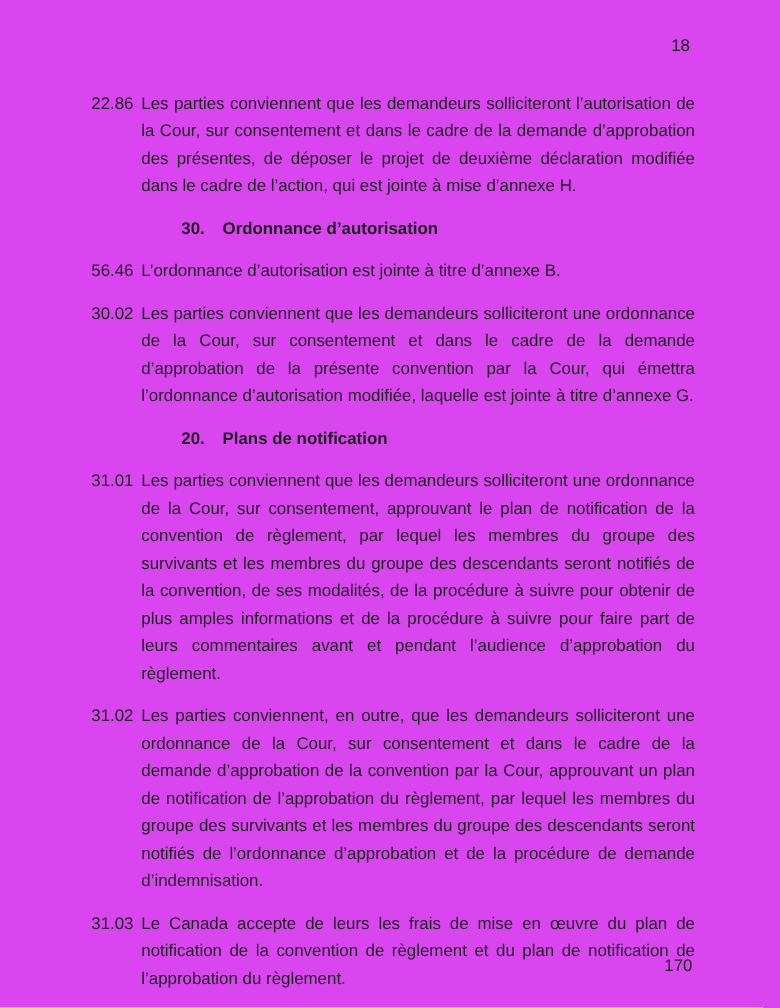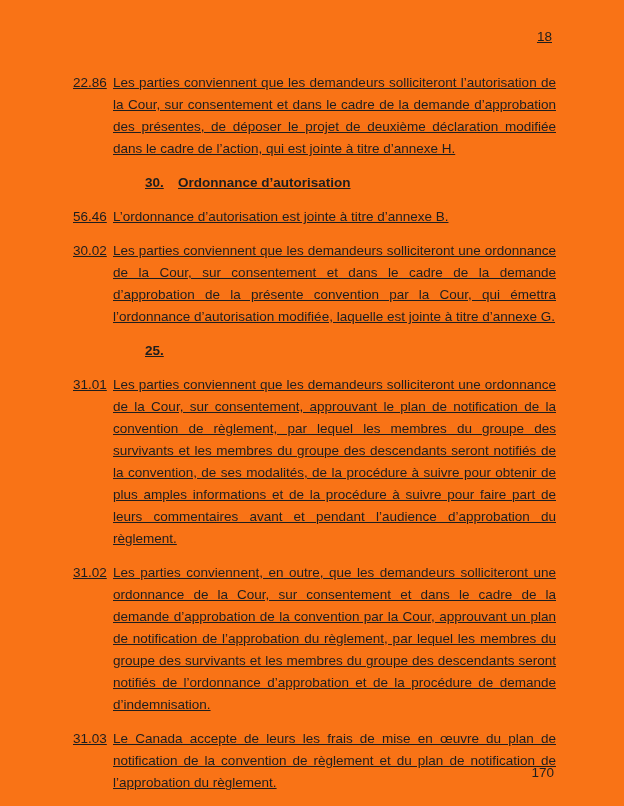--- a/index.html
+++ b/index.html
@@ -4,28 +4,27 @@
 <style>
   html, body {
     margin: 0;
     padding: 0;
     background: #ffffff;
   }
   .page {
     position: relative;
     width: 624px;
     height: 806px;
-    background: #f97316;
+    background: #d946ef;
     font-family: "Liberation Sans", sans-serif;
     font-size: 13.5px;
     line-height: 22px;
     color: #1e1e1e;
     overflow: hidden;
     box-sizing: border-box;
-    text-decoration: underline;
   }
   .page-header {
     padding-top: 30px;
     padding-right: 72px;
     text-align: right;
     line-height: 14px;
   }
   .content {
     margin-top: 28px;
     margin-left: 73px;
@@ -69,40 +68,41 @@
 
 <div class="page">
 
   <div class="page-header">
     <span>18</span>
   </div>
 
   <div class="content">
   <div class="para">
     <span class="para-num">22.86</span>
-    <span class="para-text">Les parties conviennent que les demandeurs solliciteront l’autorisation de la Cour, sur consentement et dans le cadre de la demande d’approbation des présentes, de déposer le projet de deuxième déclaration modifiée dans le cadre de l’action, qui est jointe à titre d’annexe H.</span>
+    <span class="para-text">Les parties conviennent que les demandeurs solliciteront l’autorisation de la Cour, sur consentement et dans le cadre de la demande d’approbation des présentes, de déposer le projet de deuxième déclaration modifiée dans le cadre de l’action, qui est jointe à mise d’annexe H.</span>
   </div>
 
   <div class="heading">
     <span class="heading-num">30.</span>
     <span class="heading-title">Ordonnance d’autorisation</span>
   </div>
 
   <div class="para">
     <span class="para-num">56.46</span>
     <span class="para-text">L’ordonnance d’autorisation est jointe à titre d’annexe B.</span>
   </div>
 
   <div class="para">
     <span class="para-num">30.02</span>
     <span class="para-text">Les parties conviennent que les demandeurs solliciteront une ordonnance de la Cour, sur consentement et dans le cadre de la demande d’approbation de la présente convention par la Cour, qui émettra l’ordonnance d’autorisation modifiée, laquelle est jointe à titre d’annexe G.</span>
   </div>
 
   <div class="heading">
-    <span class="heading-num">25.</span>
+    <span class="heading-num">20.</span>
+    <span class="heading-title">Plans de notification</span>
   </div>
 
   <div class="para">
     <span class="para-num">31.01</span>
     <span class="para-text">Les parties conviennent que les demandeurs solliciteront une ordonnance de la Cour, sur consentement, approuvant le plan de notification de la convention de règlement, par lequel les membres du groupe des survivants et les membres du groupe des descendants seront notifiés de la convention, de ses modalités, de la procédure à suivre pour obtenir de plus amples informations et de la procédure à suivre pour faire part de leurs commentaires avant et pendant l’audience d’approbation du règlement.</span>
   </div>
 
   <div class="para">
     <span class="para-num">31.02</span>
     <span class="para-text">Les parties conviennent, en outre, que les demandeurs solliciteront une ordonnance de la Cour, sur consentement et dans le cadre de la demande d’approbation de la convention par la Cour, approuvant un plan de notification de l’approbation du règlement, par lequel les membres du groupe des survivants et les membres du groupe des descendants seront notifiés de l’ordonnance d’approbation et de la procédure de demande d’indemnisation.</span>

